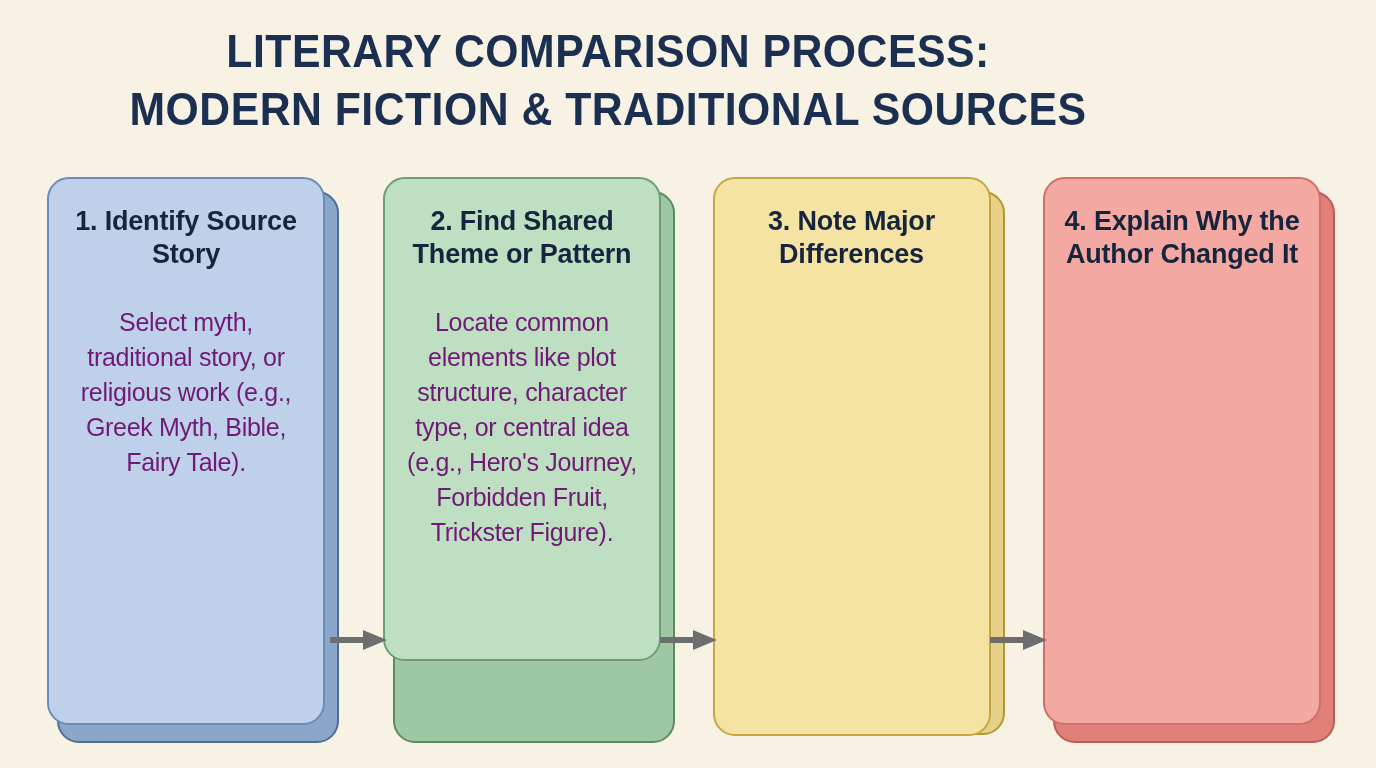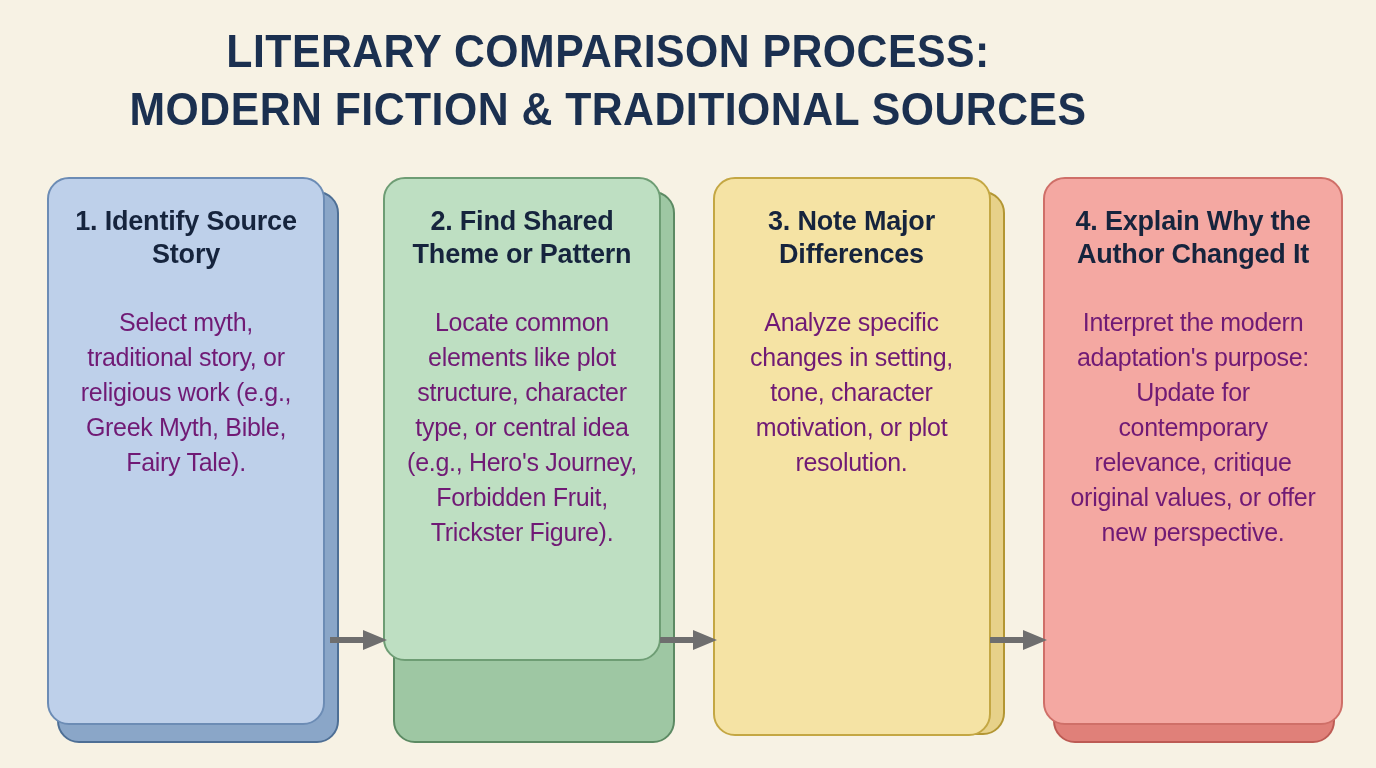--- a/index.html
+++ b/index.html
@@ -146,32 +146,30 @@
     <div class="arrow" id="arrow-2" style="left: 613px;">
       <svg width="58" height="26" viewBox="0 0 58 26">
         <path d="M0 10 H33 V3 L57 13 L33 23 V16 H0 Z" fill="#6e6e6e"></path>
       </svg>
     </div>
 
     <div class="card-shadow" id="shadow-3" style="left: 676px; width: 278px; height: 540px; background: rgb(231, 209, 137); border-color: rgb(179, 150, 51);"></div>
     <div class="card" id="card-3" style="left: 666px; width: 278px; height: 559px; background: rgb(245, 227, 164); border-color: rgb(196, 167, 67); padding-left: 15px;">
       <div class="card-inner">
         <p class="card-heading">3. Note Major Differences</p>
-        <p class="card-body">Analyze specific changes in setting, tone, character motivation, or plot resolution.</p>
       </div>
     </div>
 
     <div class="arrow" id="arrow-3" style="left: 943px;">
       <svg width="58" height="26" viewBox="0 0 58 26">
         <path d="M0 10 H33 V3 L57 13 L33 23 V16 H0 Z" fill="#6e6e6e"></path>
       </svg>
     </div>
 
     <div class="card-shadow" id="shadow-4" style="left: 1006px; width: 278px; height: 548px; background: rgb(224, 128, 121); border-color: rgb(189, 91, 84);"></div>
-    <div class="card" id="card-4" style="left: 996px; width: 300px; height: 548px; background: rgb(244, 168, 162); border-color: rgb(207, 111, 104);">
+    <div class="card" id="card-4" style="left: 996px; width: 278px; height: 548px; background: rgb(244, 168, 162); border-color: rgb(207, 111, 104);">
       <div class="card-inner">
         <p class="card-heading">4. Explain Why the Author Changed It</p>
-        <p class="card-body">Interpret the modern adaptation's purpose: Update for contemporary relevance, critique original values, or offer new perspective.</p>
       </div>
     </div>
 
   </div>
 </div>
 
 </body></html>

